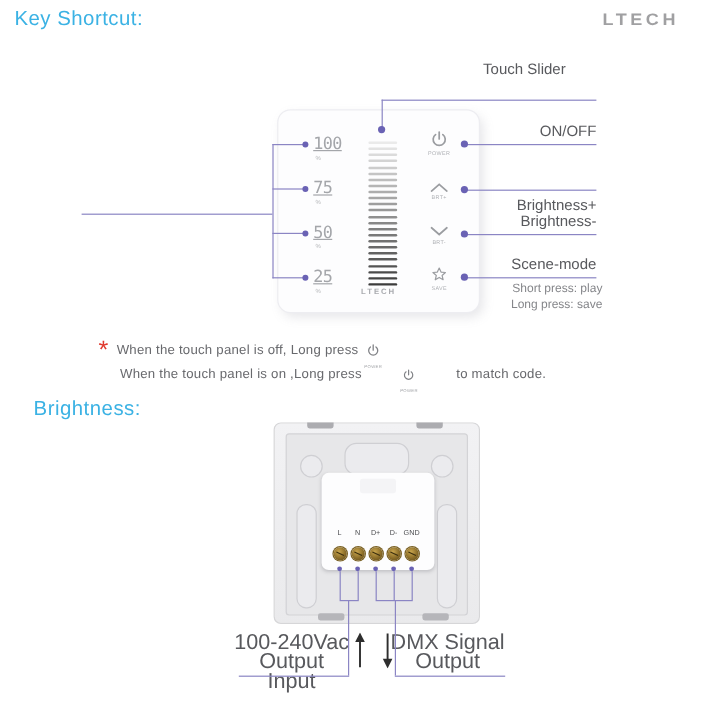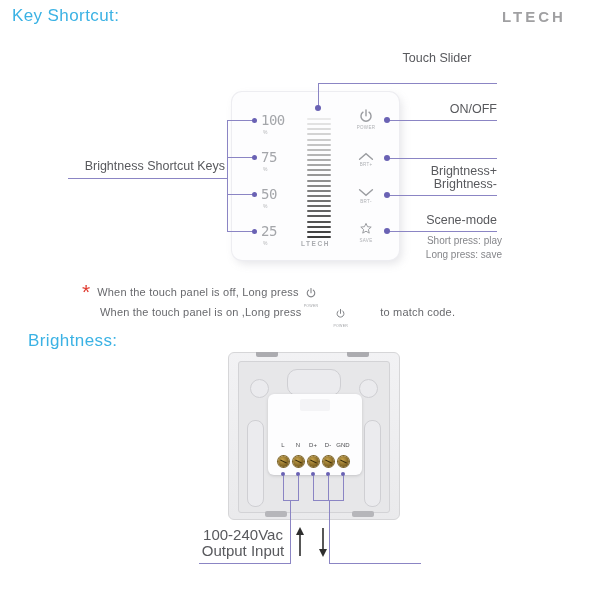--- a/index.html
+++ b/index.html
@@ -8,21 +8,21 @@
 
   
   .heading{position:absolute;font-size:17px;letter-spacing:.4px;color:var(--heading-blue,#3bb2e4);}
   .logo{position:absolute;font-size:15px;font-weight:bold;letter-spacing:3px;color:var(--logo-gray,#a0a0a2);transform:scaleY(.92);}
 
   
   .panel{position:absolute;left:232px;top:92px;width:167px;height:168px;background:#fdfdfe;
          border-radius:10px;box-shadow:0 0 0 1px #ededf1,3px 4px 9px rgba(140,140,155,.22);z-index:1;}
   .shortcut{position:absolute;left:29px;width:44px;}
   .shortcut .val{display:block;font-family:"DejaVu Sans Mono","Liberation Mono",monospace;
-                 font-size:14px;color:#a4a6aa;letter-spacing:-.5px;}
+                 font-size:14px;color:#a4a6aa;letter-spacing:-.5px;text-decoration:underline;}
   .shortcut .pct{display:block;font-size:5px;color:#b3b5b8;margin:1px 0 0 2px;}
   .slider{position:absolute;left:75px;top:26px;width:24px;height:120px;display:flex;
           flex-direction:column;justify-content:space-between;}
   .slider-bar{height:2px;width:100%;border-radius:1px;}
   .key-btn{position:absolute;left:118px;width:32px;text-align:center;}
   .key-btn svg{display:block;margin:0 auto;}
   .key-label{display:block;font-size:4.5px;color:#aeb0b4;letter-spacing:.3px;margin-top:1px;}
   .panel-brand{position:absolute;left:0;right:0;top:148px;text-align:center;font-size:6.5px;
                font-weight:bold;letter-spacing:1.6px;color:#a9abaf;}
 
@@ -54,21 +54,21 @@
         box-shadow:0 1px 3px rgba(90,90,100,.25);z-index:3;}
   .tbox-notch{position:absolute;left:32px;top:5px;width:30px;height:12px;background:#f4f4f6;border-radius:2px;}
   .tlabel{position:absolute;width:20px;text-align:center;font-size:6px;color:#4c4d50;top:48px;}
   .screw{position:absolute;width:11px;height:11px;border-radius:50%;top:62px;
          background:radial-gradient(circle at 40% 35%,#c9a54d 0%,#8a6c28 55%,#5d4817 100%);
          box-shadow:0 0 0 1px #7a6124;}
   .screw::after{content:"";position:absolute;left:2px;top:5px;width:7px;height:1px;background:#3c2f0e;transform:rotate(25deg);}
   .wdot{position:absolute;width:4px;height:4px;border-radius:50%;background:var(--callout-purple-dot,#6a62b4);z-index:6;}
   .wire{position:absolute;background:var(--callout-purple-line,#8b85c4);z-index:5;}
 
-  .bottom-label{position:absolute;width:96px;text-align:center;font-size:15px;line-height:16px;
+  .bottom-label{position:absolute;width:96px;text-align:center;font-size:18px;line-height:16px;
                 color:var(--label-gray,#58595d);z-index:4;}
   .arrow{position:absolute;z-index:4;}
 </style>
 </head>
 <body>
 
 <div class="page">
 
   <div class="heading" style="left:12px;top:6px;">Key Shortcut:</div>
   <div class="logo" style="left:502px;top:8px;">LTECH</div>
@@ -173,21 +173,20 @@
   <div class="cl" style="left:388px;top:195px;width:109px;height:1px;"></div>
   <div class="cdot" style="left:384px;top:192px;"></div>
   <div class="clabel" style="right:103px;top:177px;">Brightness-</div>
 
   <div class="cl" style="left:388px;top:231px;width:109px;height:1px;"></div>
   <div class="cdot" style="left:384px;top:228px;"></div>
   <div class="clabel" style="right:103px;top:213px;">Scene-mode</div>
   <div class="csub" style="right:98px;top:235px;">Short press: play</div>
   <div class="csub" style="right:98px;top:249px;">Long press: save</div>
 
-  <div class="clabel" style="right:375px;top:159px;white-space:nowrap;">Brightness Shortcut Keys</div>
   <div class="cl" style="left:68px;top:178px;width:159px;height:1px;"></div>
   <div class="cl" style="left:227px;top:120px;width:1px;height:112px;"></div>
   <div class="cl" style="left:227px;top:120px;width:26px;height:1px;"></div>
   <div class="cl" style="left:227px;top:157px;width:26px;height:1px;"></div>
   <div class="cl" style="left:227px;top:194px;width:26px;height:1px;"></div>
   <div class="cl" style="left:227px;top:231px;width:26px;height:1px;"></div>
   <div class="cdot small" style="left:252px;top:118px;"></div>
   <div class="cdot small" style="left:252px;top:155px;"></div>
   <div class="cdot small" style="left:252px;top:192px;"></div>
   <div class="cdot small" style="left:252px;top:229px;"></div>
@@ -274,14 +273,18 @@
     <svg width="10" height="30" viewBox="0 0 10 30">
         <line x1="5" y1="1" x2="5" y2="23" stroke="#2e2e2e" stroke-width="1.6"></line>
         <polygon points="5,30 1,22 9,22" fill="#2e2e2e"></polygon>
       </svg>
   </span>
 
   <div class="bottom-label" style="left:195px;top:527px;">
     <div>100-240Vac</div>
     <div>Output Input</div>
   </div>
+  <div class="bottom-label" style="left:325px;top:527px;">
+    <div>DMX Signal</div>
+    <div>Output</div>
+  </div>
 
 </div>
 
 </body></html>

